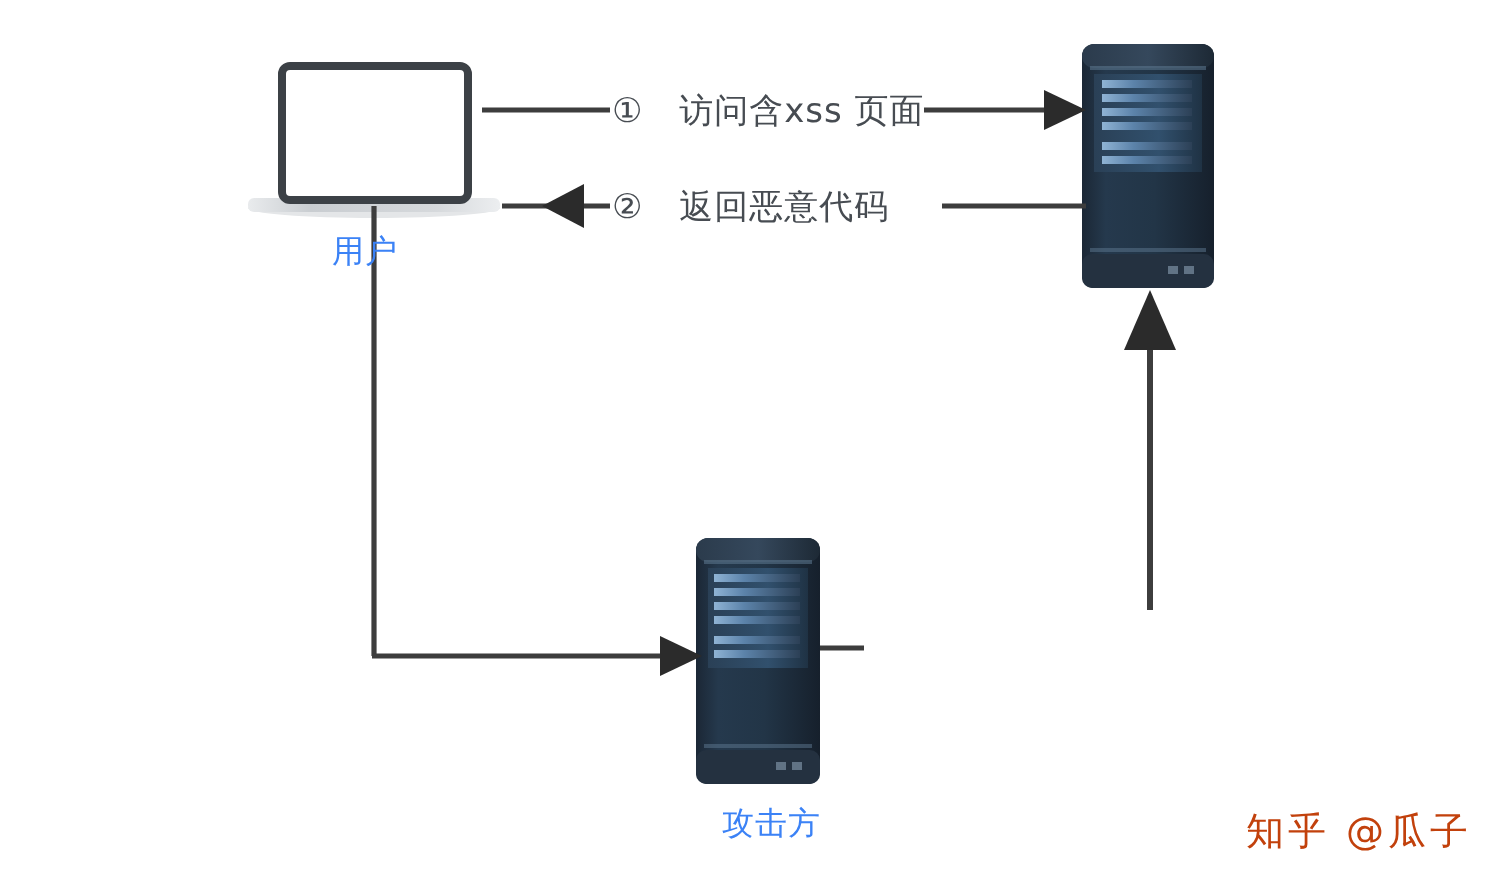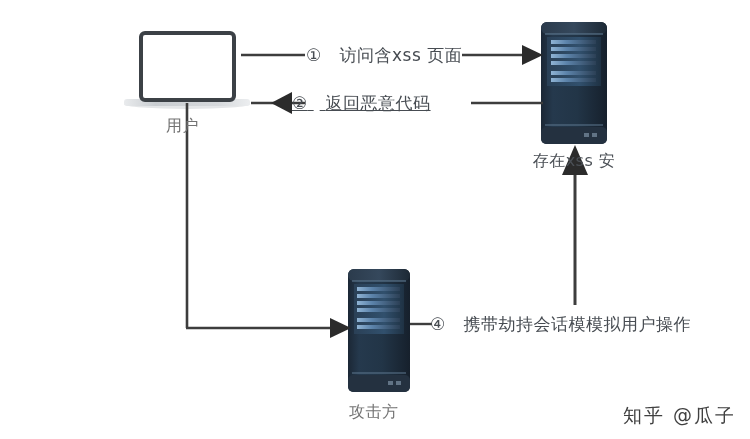--- a/index.html
+++ b/index.html
@@ -30,35 +30,35 @@
     color: #4a4f55;
     white-space: nowrap;
     letter-spacing: 0.5px;
   }
   .step-text {
     font-size: 17px;
     color: #474c52;
   }
   .node-text {
     font-size: 16px;
-    color: #737373;
+    color: #3b82f6;
     text-align: center;
   }
   .node-text-2 {
     font-size: 16px;
     color: #4b5056;
     text-align: center;
     line-height: 21px;
   }
   .watermark {
     position: absolute;
     right: 14px;
     bottom: 10px;
     font-size: 19px;
-    color: #404040;
+    color: #c2410c;
     letter-spacing: 2px;
     white-space: nowrap;
   }
 </style>
 </head>
 <body>
 
 <div id="canvas">
 
   <svg class="layer" viewBox="0 0 750 439">
@@ -161,36 +161,30 @@
       <polygon points="575,145 588,175 562,175" fill="#2b2b2b"></polygon>
     </g>
   </svg>
 
   <div class="lbl step-text" style="left:306px; top:44px;">
     <span>①</span>
     <span style="display:inline-block;width:6px;"></span>
     <span>访问含xss 页面</span>
   </div>
 
-  <div class="lbl step-text" style="left:292px; top:92px;text-decoration:underline;">
+  <div class="lbl step-text" style="left:306px; top:92px;">
     <span>②</span>
     <span style="display:inline-block;width:6px;"></span>
     <span>返回恶意代码</span>
   </div>
 
 
-  <div class="lbl step-text" style="left:430px; top:313px;">
-    <span>④</span>
-    <span style="display:inline-block;width:6px;"></span>
-    <span>携带劫持会话模模拟用户操作</span>
-  </div>
 
   <div class="lbl node-text" style="left:166px; top:116px;">用户</div>
 
   <div class="lbl node-text-2" style="left:524px; top:150px; width:100px;">
-    <div>存在xss 安</div>
   </div>
 
-  <div class="lbl node-text" style="left:349px; top:402px;">攻击方</div>
+  <div class="lbl node-text" style="left:361px; top:402px;">攻击方</div>
 
   <div class="watermark">知乎 @瓜子</div>
 
 </div>
 
 </body></html>

